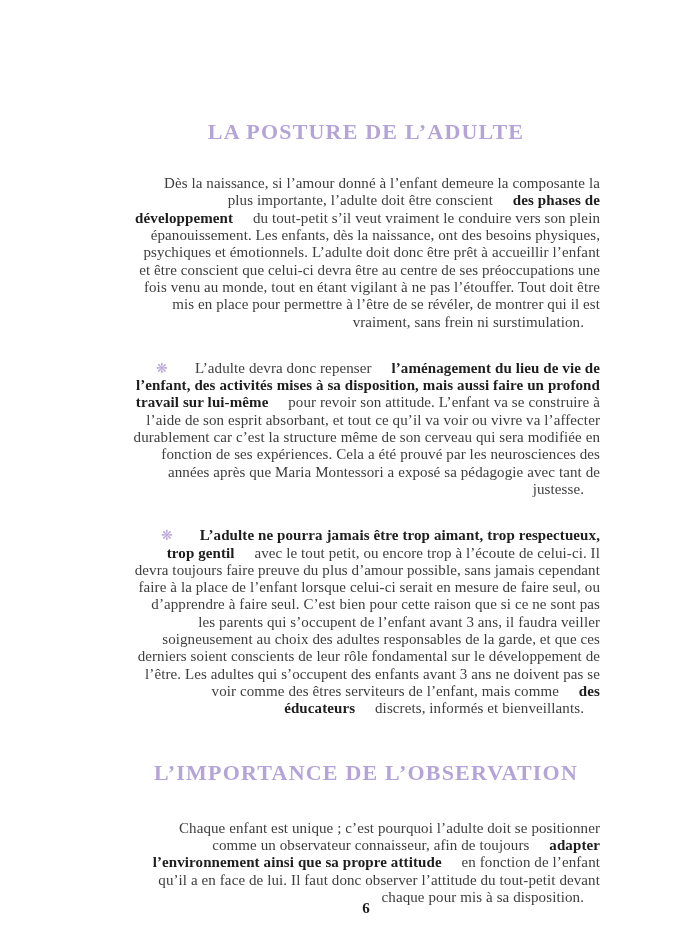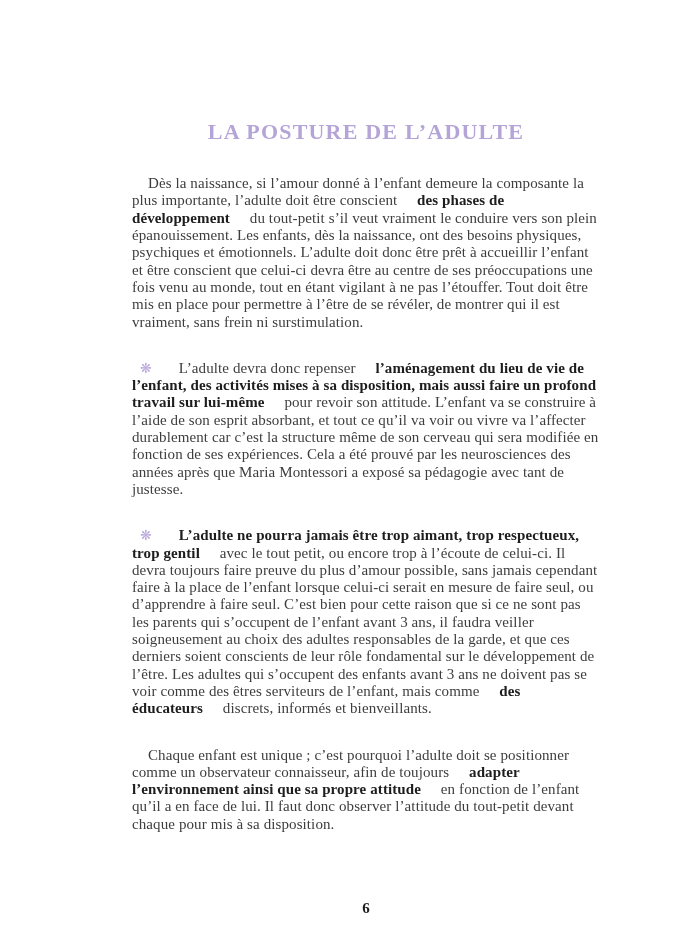--- a/index.html
+++ b/index.html
@@ -38,20 +38,21 @@
   }
   .section-heading.second{
     margin:27px 0 19px 0;
   }
   p.body-paragraph{
     font-size:15px;
     line-height:17.3px;
     color:var(--body-color);
     margin:10px 0 13px 0;
     letter-spacing:0.1px;
+    text-align:right;
   }
   p.body-paragraph b{
     font-weight:700;
     color:var(--bold-color);
   }
   .flower{
     color:var(--flower-color);
     font-size:14px;
     margin-right:3px;
     font-weight:400;
@@ -73,19 +74,20 @@
   <div class="column">
 
     <h1 class="section-heading">LA POSTURE DE L’ADULTE</h1>
 
     <p class="body-paragraph"><span><span>Dès la naissance, si l’amour donné à l’enfant demeure la composante la plus importante, l’adulte doit être conscient </span><b>des phases de développement</b><span> du tout-petit s’il veut vraiment le conduire vers son plein épanouissement. Les enfants, dès la naissance, ont des besoins physiques, psychiques et émotionnels. L’adulte doit donc être prêt à accueillir l’enfant et être conscient que celui-ci devra être au centre de ses préoccupations une fois venu au monde, tout en étant vigilant à ne pas l’étouffer. Tout doit être mis en place pour permettre à l’être de se révéler, de montrer qui il est vraiment, sans frein ni surstimulation.</span></span></p>
 
     <p class="body-paragraph"><span class="flower">❋</span><span><span>L’adulte devra donc repenser </span><b>l’aménagement du lieu de vie de l’enfant, des activités mises à sa disposition, mais aussi faire un profond travail sur lui-même</b><span> pour revoir son attitude. L’enfant va se construire à l’aide de son esprit absorbant, et tout ce qu’il va voir ou vivre va l’affecter durablement car c’est la structure même de son cerveau qui sera modifiée en fonction de ses expériences. Cela a été prouvé par les neurosciences des années après que Maria Montessori a exposé sa pédagogie avec tant de justesse.</span></span></p>
 
     <p class="body-paragraph"><span class="flower">❋</span><span><b>L’adulte ne pourra jamais être trop aimant, trop respectueux, trop gentil</b><span> avec le tout petit, ou encore trop à l’écoute de celui-ci. Il devra toujours faire preuve du plus d’amour possible, sans jamais cependant faire à la place de l’enfant lorsque celui-ci serait en mesure de faire seul, ou d’apprendre à faire seul. C’est bien pour cette raison que si ce ne sont pas les parents qui s’occupent de l’enfant avant 3 ans, il faudra veiller soigneusement au choix des adultes responsables de la garde, et que ces derniers soient conscients de leur rôle fondamental sur le développement de l’être. Les adultes qui s’occupent des enfants avant 3 ans ne doivent pas se voir comme des êtres serviteurs de l’enfant, mais comme </span><b>des éducateurs</b><span> discrets, informés et bienveillants.</span></span></p>
 
+    <h1 class="section-heading second">L’IMPORTANCE DE L’OBSERVATION</h1>
 
     <p class="body-paragraph"><span><span>Chaque enfant est unique ; c’est pourquoi l’adulte doit se positionner comme un observateur connaisseur, afin de toujours </span><b>adapter l’environnement ainsi que sa propre attitude</b><span> en fonction de l’enfant qu’il a en face de lui. Il faut donc observer l’attitude du tout-petit devant chaque pour mis à sa disposition.</span></span></p>
 
   </div>
 
   <div class="page-number">6</div>
 </div>
 
 </body></html>

